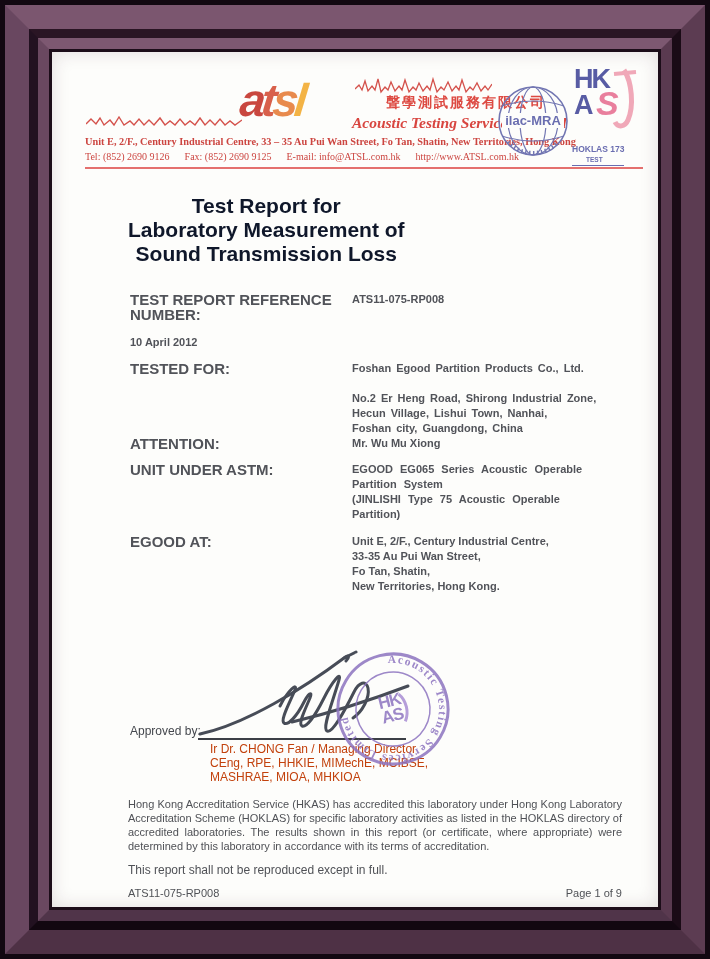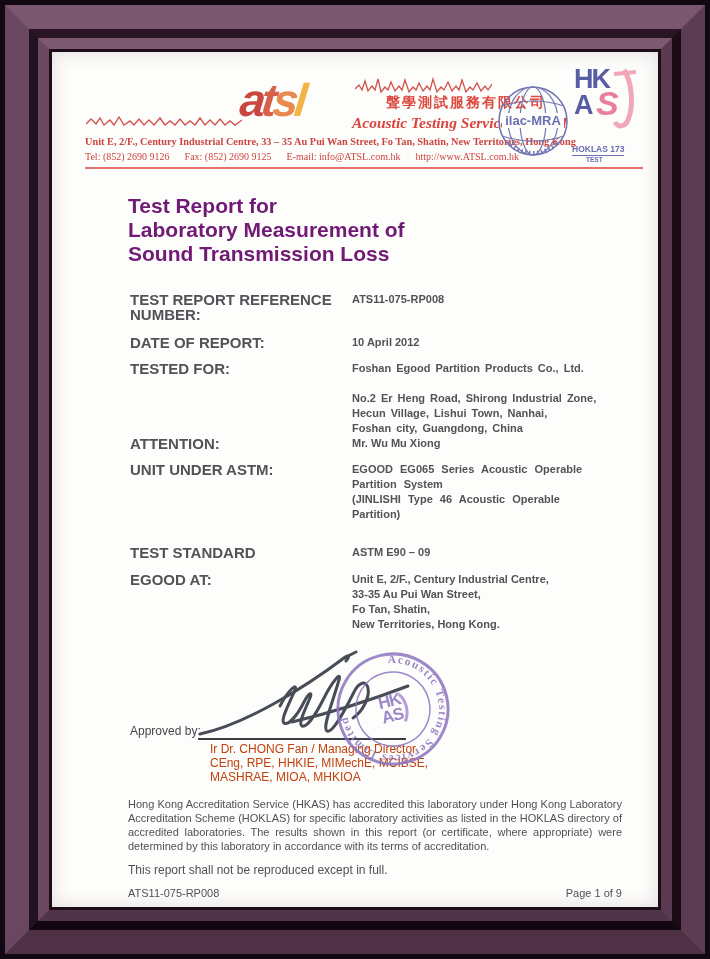--- a/index.html
+++ b/index.html
@@ -41,26 +41,26 @@
   .ilac-logo{position:absolute;left:444px;top:24px;}
   .hkas-logo{position:absolute;left:520px;top:20px;width:76px;height:98px;}
   .hkas-hk{position:absolute;left:2px;top:-6px;font-size:27px;font-weight:900;
     color:#585ca4;letter-spacing:-2px;line-height:26px;}
   .hkas-a{position:absolute;left:2px;top:20px;font-size:27px;font-weight:900;
     color:#585ca4;line-height:26px;}
   .hkas-s{position:absolute;left:24px;top:14px;font-size:34px;font-weight:800;
     font-style:italic;color:#e97f9d;line-height:34px;}
   .hkas-hook{position:absolute;left:38px;top:-4px;}
   .hoklas{position:absolute;left:0;top:72px;font-size:8.5px;font-weight:700;
-    color:#6a6db0;border-bottom:1px solid #6a6db0;padding-bottom:1px;white-space:nowrap;}
+    color:#6a6db0;border-bottom:1px solid #6a6db0;padding-bottom:11px;white-space:nowrap;}
   .hoklas-sub{position:absolute;left:14px;top:84px;font-size:6.5px;font-weight:700;color:#6a6db0;}
 
   
   .report-title{position:absolute;left:76px;top:142px;margin:0;
-    font-size:21px;font-weight:700;color:#701a75;line-height:24px;white-space:pre-line;}
+    font-size:21px;font-weight:700;color:#0f172a;line-height:24px;white-space:pre-line;text-align:center;}
 
   
   .fields{position:absolute;left:78px;top:238px;width:494px;}
   .field-row{display:grid;grid-template-columns:222px 1fr;}
   .field-label{font-size:15px;font-weight:700;color:#515359;line-height:15px;}
   .field-value{font-size:11px;font-weight:700;color:#515359;line-height:15px;
     white-space:pre-line;text-align:justify;}
   .ws2{word-spacing:2px;} .ws4{word-spacing:4px;}
   .r1{margin-top:2px;} .r2{margin-top:13px;} .r3{margin-top:11px;}
   .r4{margin-top:0;}   .r5{margin-top:11px;} .r6{margin-top:23px;}
@@ -138,45 +138,40 @@
   <h1 class="report-title">Test Report for
 Laboratory Measurement of
 Sound Transmission Loss</h1>
 
   <div class="fields">
     <div class="field-row r1">
       <div class="field-label">TEST REPORT REFERENCE NUMBER:</div>
       <div class="field-value">ATS11-075-RP008</div>
     </div>
     <div class="field-row r2">
-      <div class="field-label">DATE OF REPORT:</div>
       <div class="field-value">10 April 2012</div>
     </div>
     <div class="field-row r3">
       <div class="field-label">TESTED FOR:</div>
       <div class="field-value ws2">Foshan Egood Partition Products Co., Ltd.
 
 No.2 Er Heng Road, Shirong Industrial Zone,
 Hecun Village, Lishui Town, Nanhai,
 Foshan city, Guangdong, China</div>
     </div>
     <div class="field-row r4">
       <div class="field-label">ATTENTION:</div>
       <div class="field-value">Mr. Wu Mu Xiong</div>
     </div>
     <div class="field-row r5">
       <div class="field-label">UNIT UNDER ASTM:</div>
       <div class="field-value ws4">EGOOD EG065 Series Acoustic Operable
 Partition System
-(JINLISHI Type 46 Acoustic Operable
+(JINLISHI Type 75 Acoustic Operable
 Partition)</div>
-    </div>
-    <div class="field-row r6">
-      <div class="field-label">TEST STANDARD</div>
-      <div class="field-value">ASTM E90 – 09</div>
     </div>
     <div class="field-row r7">
       <div class="field-label">EGOOD AT:</div>
       <div class="field-value">Unit E, 2/F., Century Industrial Centre,
 33-35 Au Pui Wan Street,
 Fo Tan, Shatin,
 New Territories, Hong Kong.</div>
     </div>
   </div>
 

